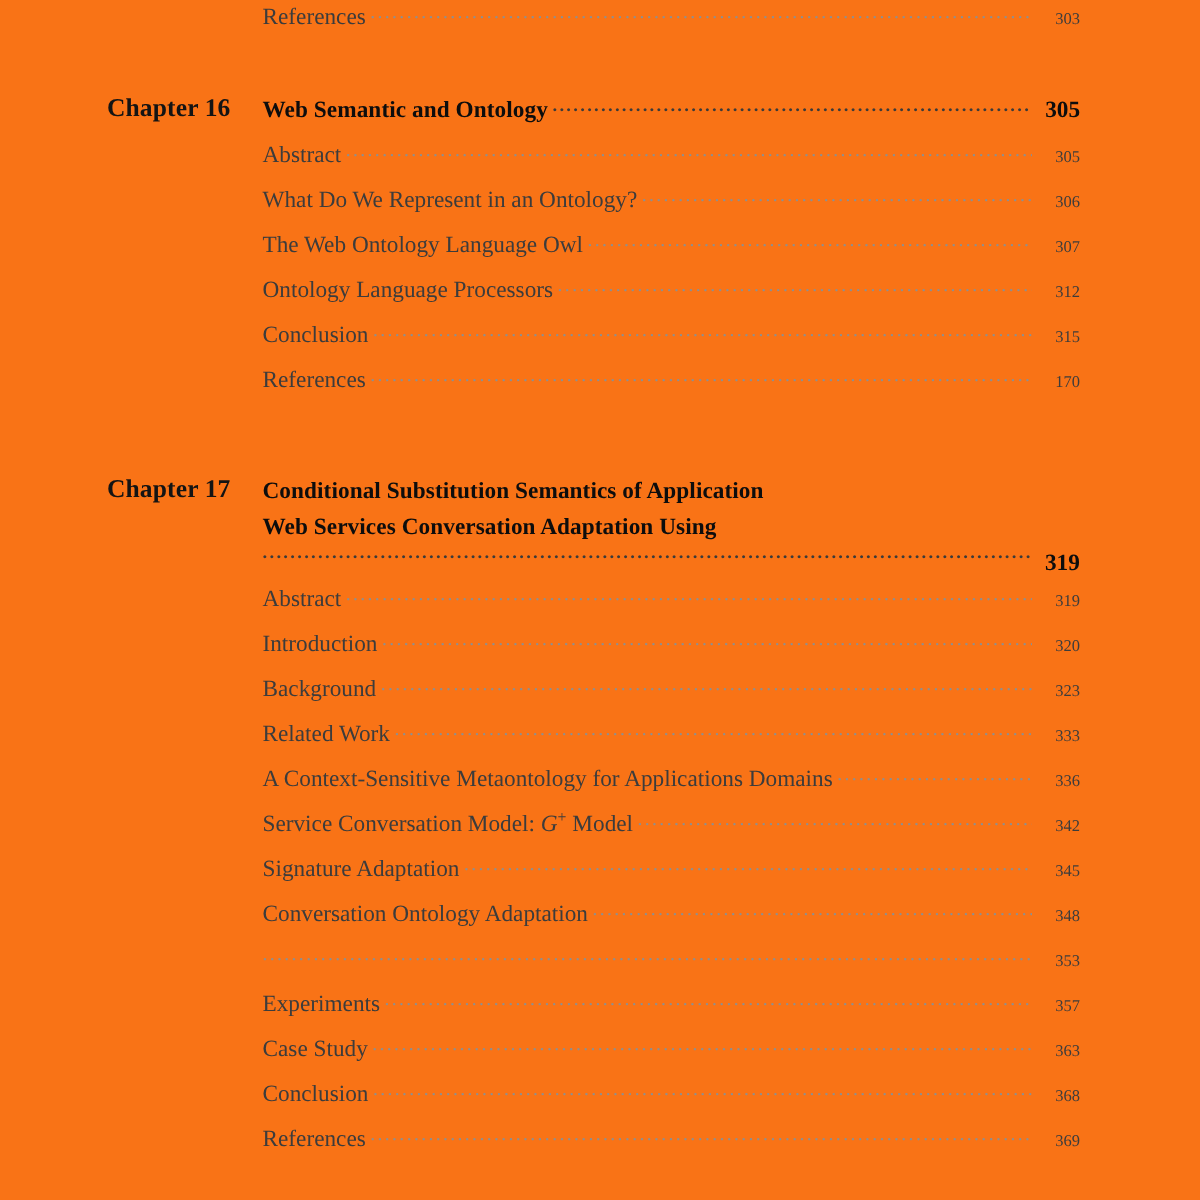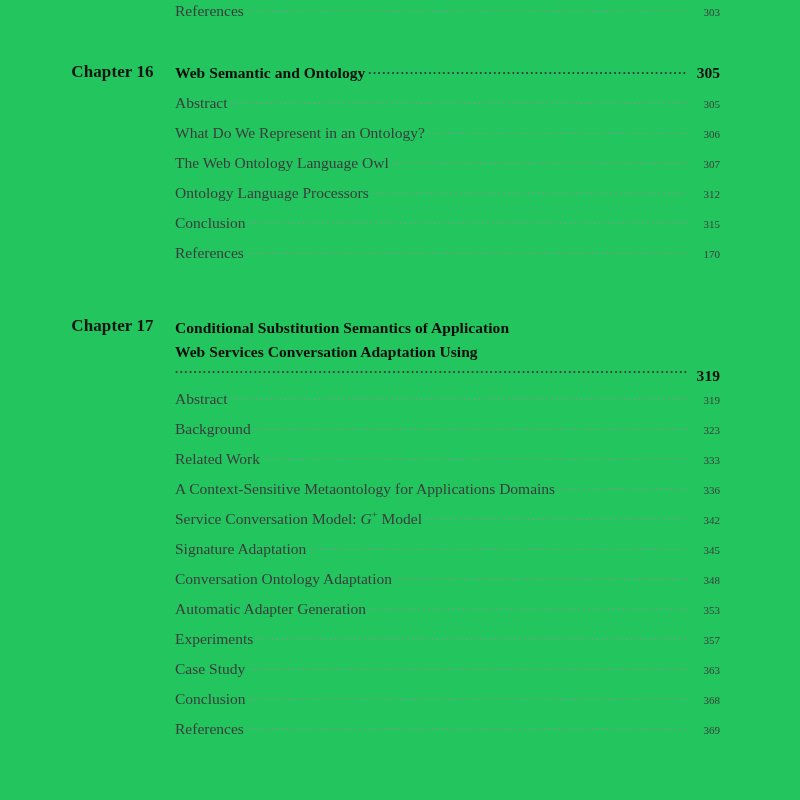--- a/index.html
+++ b/index.html
@@ -13,21 +13,21 @@
     height: 800px;
     font-family: "Liberation Serif", "DejaVu Serif", serif;
     color: #333333;
     overflow: hidden;
     position: relative;
   }
   #page {
     position: relative;
     width: 800px;
     height: 800px;
-    background: #22c55e;
+    background: #f97316;
   }
   .toc-list {
     position: absolute;
     left: 0;
     top: 0;
     width: 800px;
   }
 
   
   .row {
@@ -235,20 +235,27 @@
 
     <div class="row">
       <div class="entry sub">
         <span class="label">Abstract</span>
         <span class="leader"></span>
         <span class="page">319</span>
       </div>
     </div>
     <div class="row">
       <div class="entry sub">
+        <span class="label">Introduction</span>
+        <span class="leader"></span>
+        <span class="page">320</span>
+      </div>
+    </div>
+    <div class="row">
+      <div class="entry sub">
         <span class="label">Background</span>
         <span class="leader"></span>
         <span class="page">323</span>
       </div>
     </div>
     <div class="row">
       <div class="entry sub">
         <span class="label">Related Work</span>
         <span class="leader"></span>
         <span class="page">333</span>
@@ -277,21 +284,20 @@
     </div>
     <div class="row">
       <div class="entry sub">
         <span class="label">Conversation Ontology Adaptation</span>
         <span class="leader"></span>
         <span class="page">348</span>
       </div>
     </div>
     <div class="row">
       <div class="entry sub">
-        <span class="label">Automatic Adapter Generation</span>
         <span class="leader"></span>
         <span class="page">353</span>
       </div>
     </div>
     <div class="row">
       <div class="entry sub">
         <span class="label">Experiments</span>
         <span class="leader"></span>
         <span class="page">357</span>
       </div>

